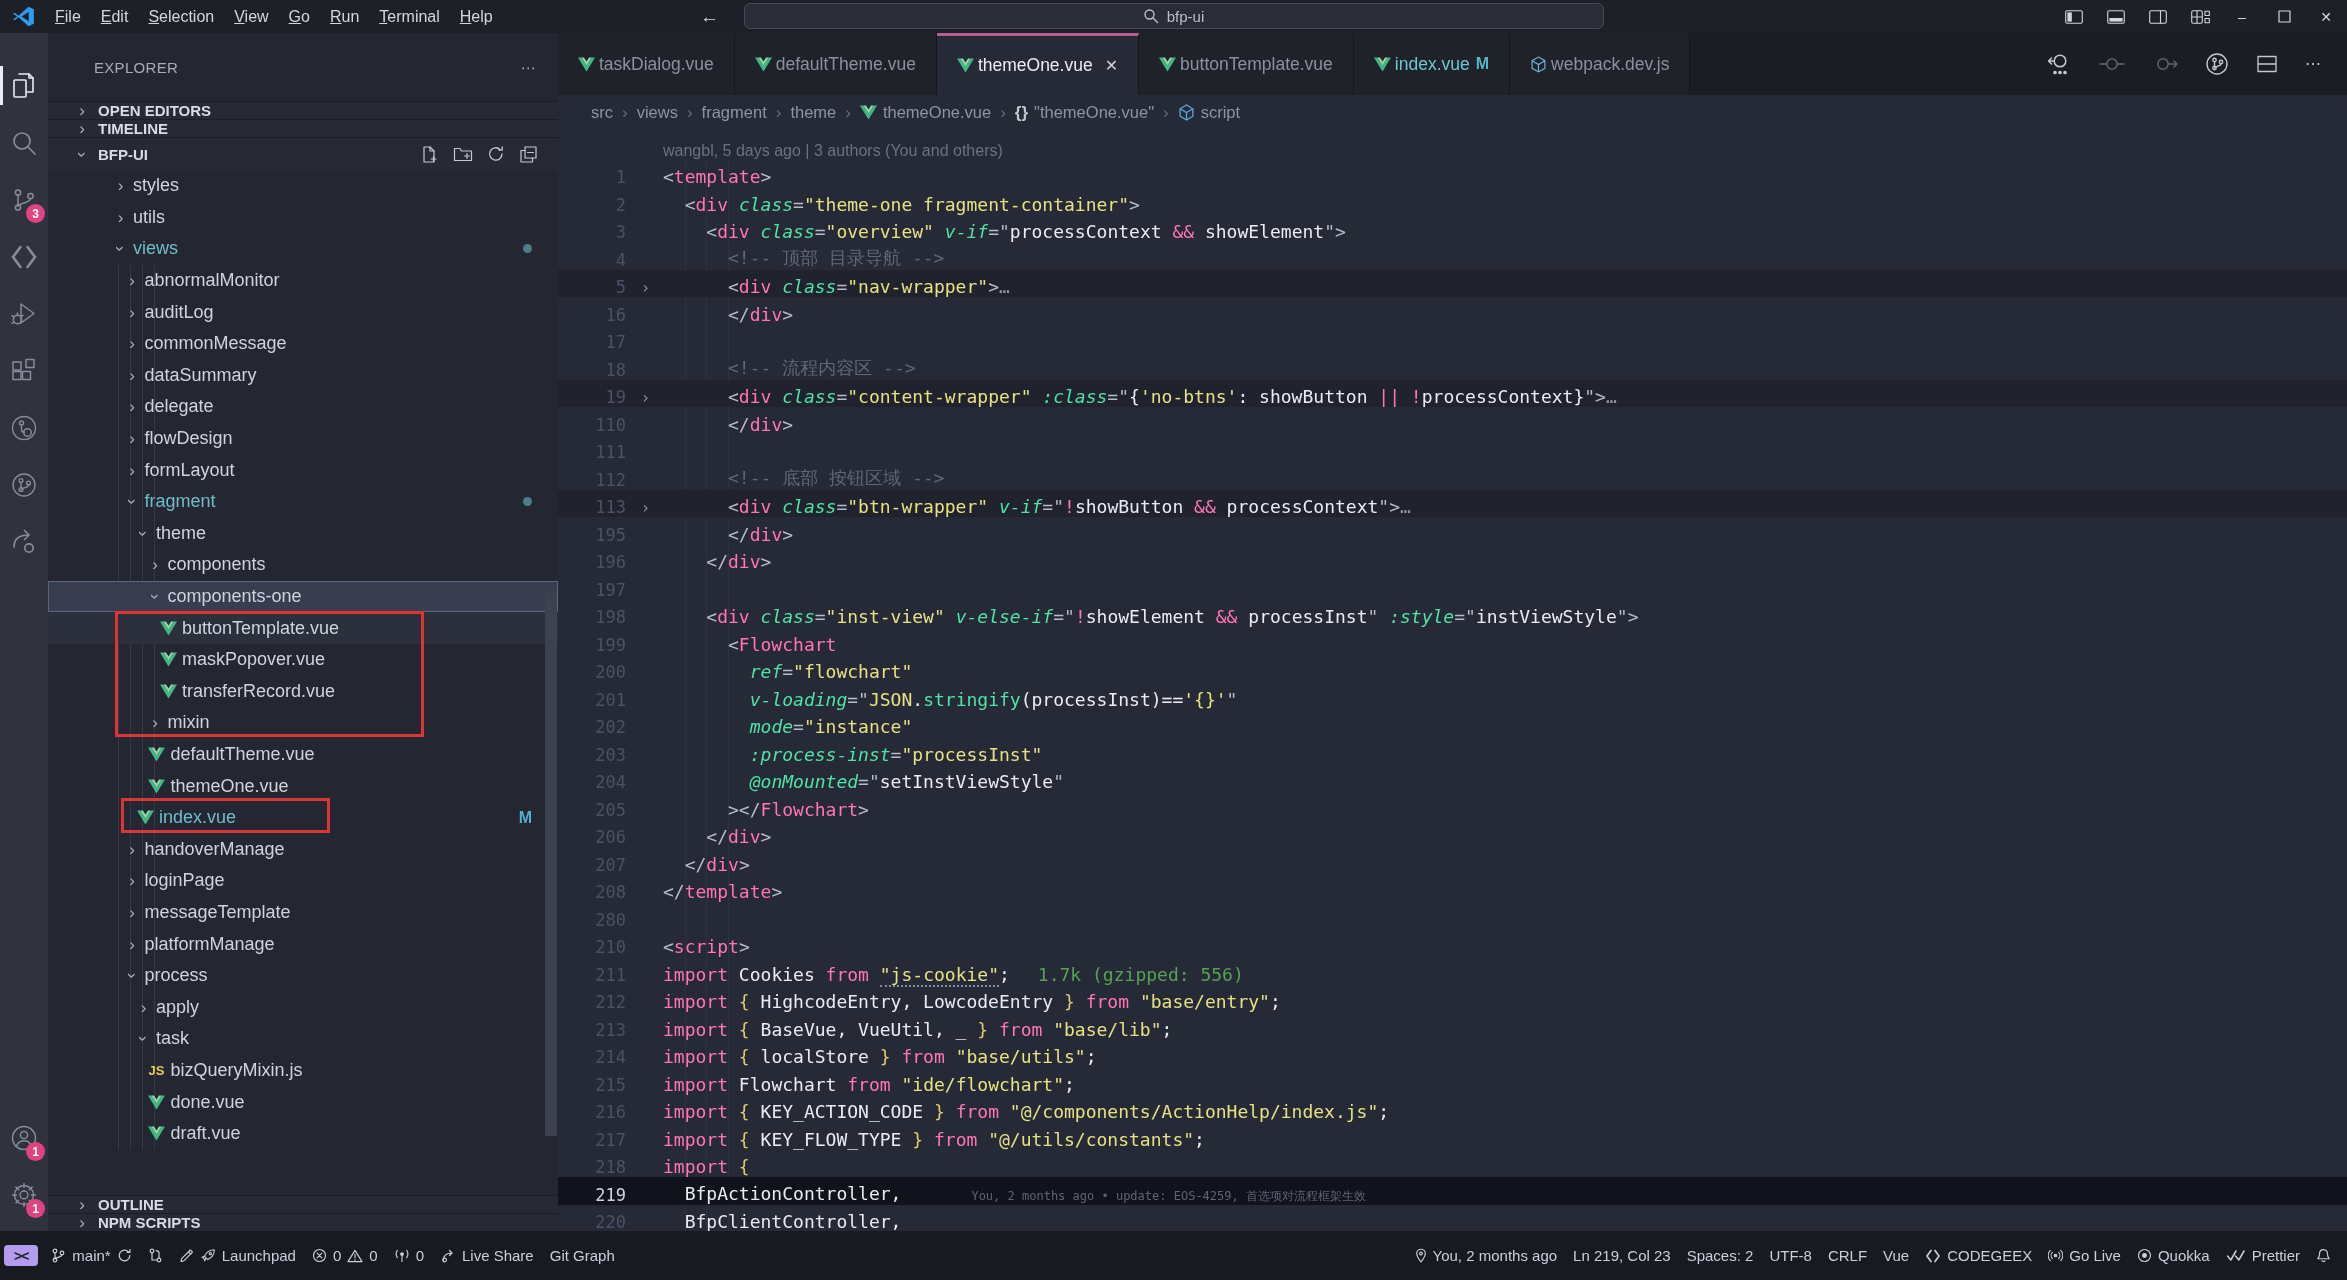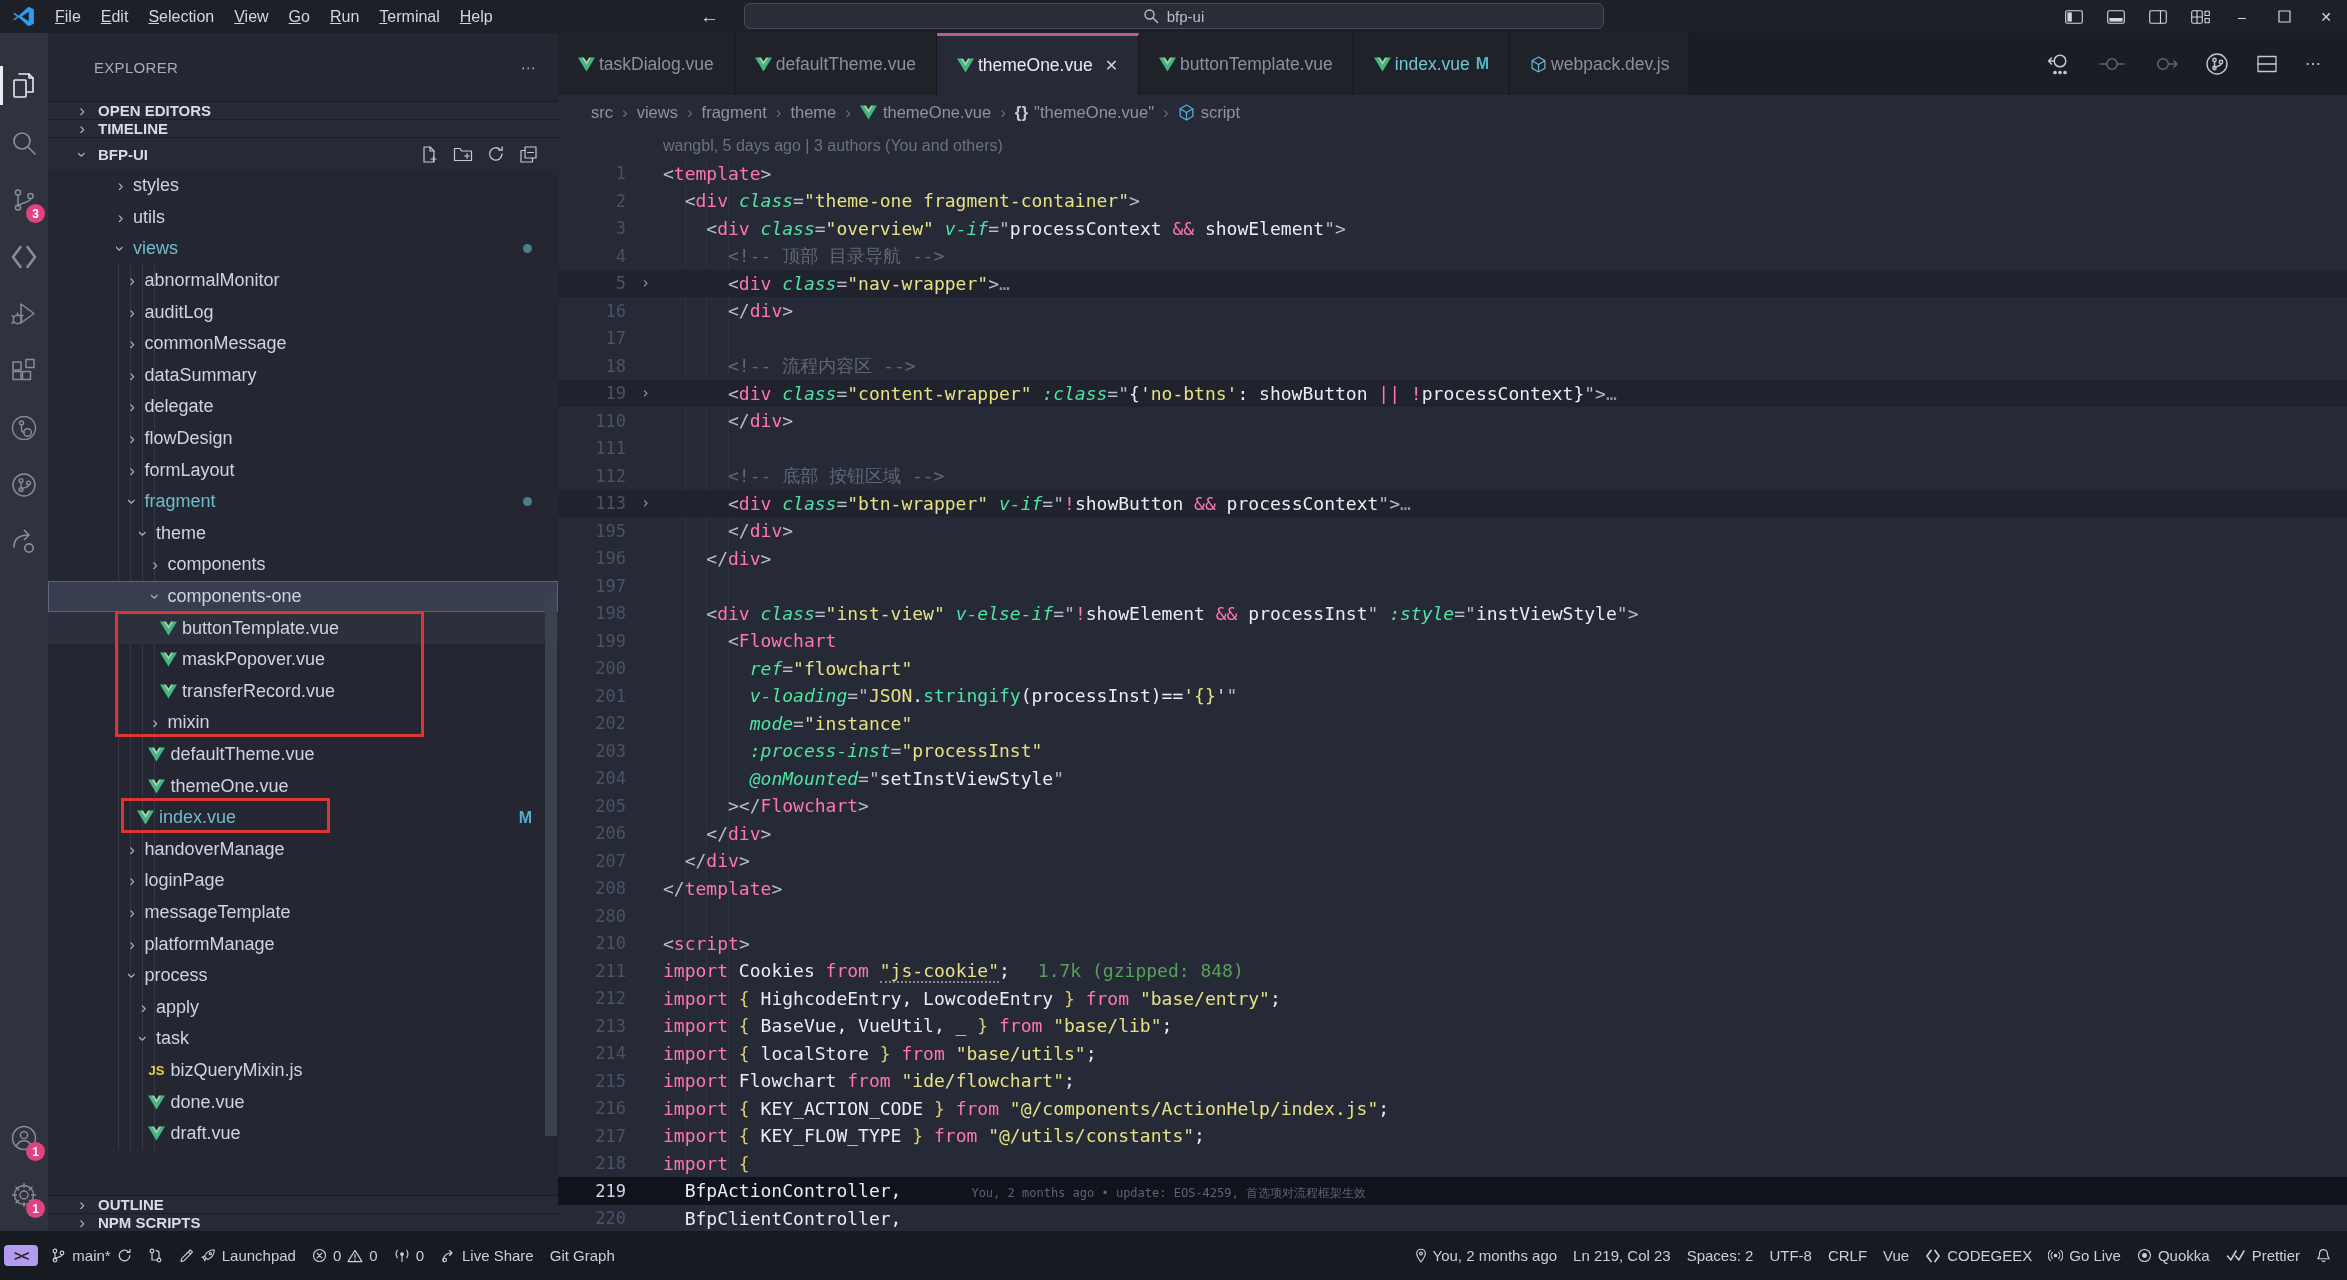--- a/index.html
+++ b/index.html
@@ -67,21 +67,21 @@
   .tab .tab-close{margin-left:8px;font-size:16px;color:#cfd3dd}
   .tab.mod{color:#6fc6d4}
   .tab .tab-m{color:#56b6c2;font-weight:bold;font-size:16px;margin-left:2px}
   .tab-actions{margin-left:auto;display:flex;align-items:center;gap:27px;padding:0 26px;color:#c3c8d4}
   .tab-actions .dim{color:#5e6472}
   .breadcrumbs{flex:0 0 35px;display:flex;align-items:center;padding-left:33px;font-size:16.5px;color:#8d93a4;gap:9px}
   .bc-item{display:flex;align-items:center;gap:6px}
   .bc-sep{color:#666c7c;font-size:17px}
 
   .code{flex:1;position:relative;overflow:hidden;font-family:"DejaVu Sans Mono",monospace;font-size:18px;padding-top:2px}
-  .cl{height:27.5px;display:flex;align-items:center;white-space:pre;position:relative;z-index:1}
+  .cl{height:27.5px;display:flex;align-items:flex-end;white-space:pre;position:relative;z-index:1}
   .cl.hl{background:#20232e}
   .cl.cur{background:#10121c}
   .ln{flex:0 0 70px;text-align:right;color:#4b5265;font-size:17px;padding-right:2px}
   .cl.cur .ln{color:#ced4e2}
   .fold-col{flex:0 0 35px;text-align:center;color:#9298a6;font-size:15px}
   .blame-top{color:#6a7183;font-family:"Liberation Sans",sans-serif;font-size:16px}
   .cost{color:#55a257;margin-left:28px}
   .blame-inline{color:#5d6475;margin-left:70px;font-size:12px}
   .tok-t{color:#ff75b5}
   .tok-a{color:#4fe3a4;font-style:italic}
@@ -669,21 +669,21 @@
           <div class="cl  "><span class="ln">201</span><span class="fold-col"></span><span class="txt"><span class="tok-p">        </span><span class="tok-a">v-loading</span><span class="tok-b">="</span><span class="tok-s">JSON</span><span class="tok-p">.</span><span class="tok-fn">stringify</span><span class="tok-p">(processInst)==</span><span class="tok-s">'{}'</span><span class="tok-b">"</span></span></div>
           <div class="cl  "><span class="ln">202</span><span class="fold-col"></span><span class="txt"><span class="tok-p">        </span><span class="tok-a">mode</span><span class="tok-b">=</span><span class="tok-s">"instance"</span></span></div>
           <div class="cl  "><span class="ln">203</span><span class="fold-col"></span><span class="txt"><span class="tok-p">        </span><span class="tok-a">:process-inst</span><span class="tok-b">=</span><span class="tok-s">"processInst"</span></span></div>
           <div class="cl  "><span class="ln">204</span><span class="fold-col"></span><span class="txt"><span class="tok-p">        </span><span class="tok-a">@onMounted</span><span class="tok-b">="</span><span class="tok-p">setInstViewStyle</span><span class="tok-b">"</span></span></div>
           <div class="cl  "><span class="ln">205</span><span class="fold-col"></span><span class="txt"><span class="tok-b">      &gt;&lt;/</span><span class="tok-t">Flowchart</span><span class="tok-b">&gt;</span></span></div>
           <div class="cl  "><span class="ln">206</span><span class="fold-col"></span><span class="txt"><span class="tok-b">    &lt;/</span><span class="tok-t">div</span><span class="tok-b">&gt;</span></span></div>
           <div class="cl  "><span class="ln">207</span><span class="fold-col"></span><span class="txt"><span class="tok-b">  &lt;/</span><span class="tok-t">div</span><span class="tok-b">&gt;</span></span></div>
           <div class="cl  "><span class="ln">208</span><span class="fold-col"></span><span class="txt"><span class="tok-b">&lt;/</span><span class="tok-t">template</span><span class="tok-b">&gt;</span></span></div>
           <div class="cl  "><span class="ln">280</span><span class="fold-col"></span><span class="txt"></span></div>
           <div class="cl  "><span class="ln">210</span><span class="fold-col"></span><span class="txt"><span class="tok-b">&lt;</span><span class="tok-t">script</span><span class="tok-b">&gt;</span></span></div>
-          <div class="cl  "><span class="ln">211</span><span class="fold-col"></span><span class="txt"><span class="tok-k">import</span><span class="tok-p"> Cookies </span><span class="tok-k">from</span><span class="tok-p"> </span><span class="tok-su">"js-cookie"</span><span class="tok-p">;</span><span class="cost">1.7k (gzipped: 848)</span></span></div>
+          <div class="cl  "><span class="ln">211</span><span class="fold-col"></span><span class="txt"><span class="tok-k">import</span><span class="tok-p"> Cookies </span><span class="tok-k">from</span><span class="tok-p"> </span><span class="tok-su">"js-cookie"</span><span class="tok-p">;</span><span class="cost">1.7k (gzipped: 556)</span></span></div>
           <div class="cl  "><span class="ln">212</span><span class="fold-col"></span><span class="txt"><span class="tok-k">import</span><span class="tok-br"> { </span><span class="tok-p">HighcodeEntry, LowcodeEntry</span><span class="tok-br"> } </span><span class="tok-k">from</span><span class="tok-p"> </span><span class="tok-s">"base/entry"</span><span class="tok-p">;</span></span></div>
           <div class="cl  "><span class="ln">213</span><span class="fold-col"></span><span class="txt"><span class="tok-k">import</span><span class="tok-br"> { </span><span class="tok-p">BaseVue, VueUtil, _</span><span class="tok-br"> } </span><span class="tok-k">from</span><span class="tok-p"> </span><span class="tok-s">"base/lib"</span><span class="tok-p">;</span></span></div>
           <div class="cl  "><span class="ln">214</span><span class="fold-col"></span><span class="txt"><span class="tok-k">import</span><span class="tok-br"> { </span><span class="tok-p">localStore</span><span class="tok-br"> } </span><span class="tok-k">from</span><span class="tok-p"> </span><span class="tok-s">"base/utils"</span><span class="tok-p">;</span></span></div>
           <div class="cl  "><span class="ln">215</span><span class="fold-col"></span><span class="txt"><span class="tok-k">import</span><span class="tok-p"> Flowchart </span><span class="tok-k">from</span><span class="tok-p"> </span><span class="tok-s">"ide/flowchart"</span><span class="tok-p">;</span></span></div>
           <div class="cl  "><span class="ln">216</span><span class="fold-col"></span><span class="txt"><span class="tok-k">import</span><span class="tok-br"> { </span><span class="tok-p">KEY_ACTION_CODE</span><span class="tok-br"> } </span><span class="tok-k">from</span><span class="tok-p"> </span><span class="tok-s">"@/components/ActionHelp/index.js"</span><span class="tok-p">;</span></span></div>
           <div class="cl  "><span class="ln">217</span><span class="fold-col"></span><span class="txt"><span class="tok-k">import</span><span class="tok-br"> { </span><span class="tok-p">KEY_FLOW_TYPE</span><span class="tok-br"> } </span><span class="tok-k">from</span><span class="tok-p"> </span><span class="tok-s">"@/utils/constants"</span><span class="tok-p">;</span></span></div>
           <div class="cl  "><span class="ln">218</span><span class="fold-col"></span><span class="txt"><span class="tok-k">import</span><span class="tok-br"> {</span></span></div>
           <div class="cl  cur"><span class="ln">219</span><span class="fold-col"></span><span class="txt"><span class="tok-p">  BfpActionController,</span><span class="blame-inline">You, 2 months ago • update: EOS-4259, 首选项对流程框架生效</span></span></div>
           <div class="cl  "><span class="ln">220</span><span class="fold-col"></span><span class="txt"><span class="tok-p">  BfpClientController,</span></span></div>
           <div class="cl  "><span class="ln">221</span><span class="fold-col"></span><span class="txt"><span class="tok-p">  BfpComponentController,</span></span></div>

